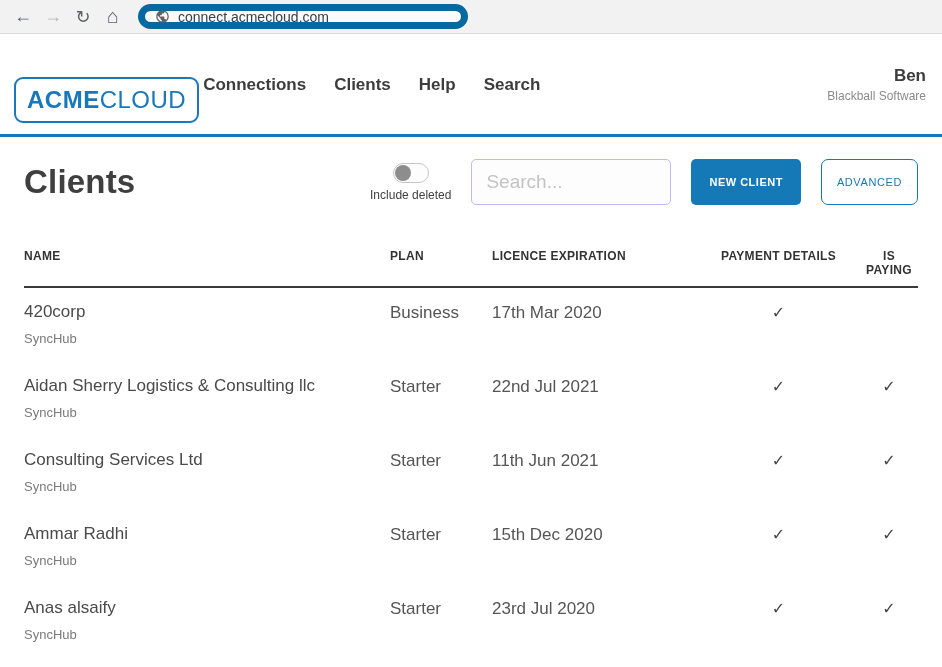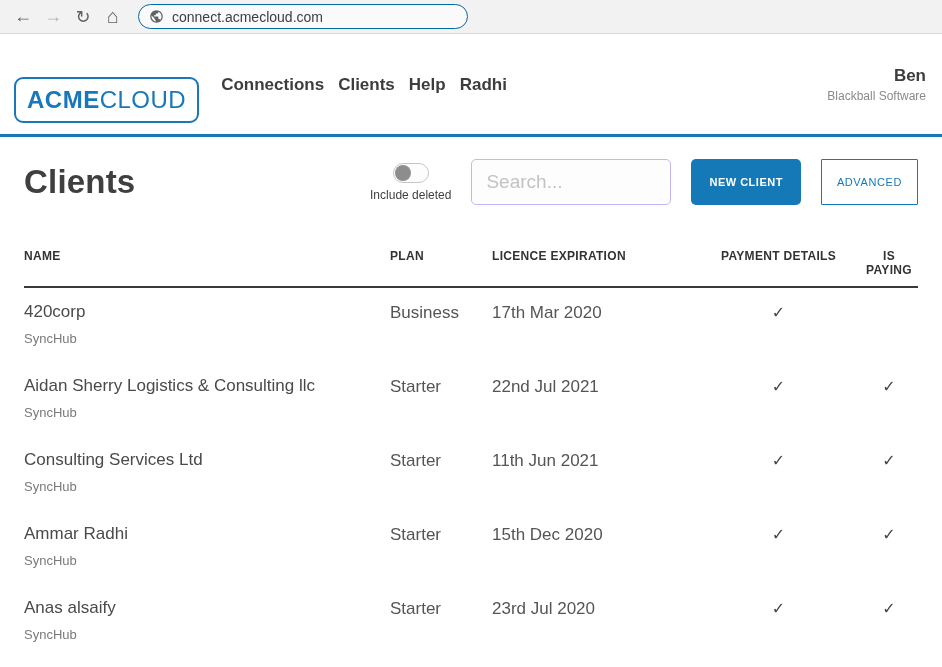--- a/index.html
+++ b/index.html
@@ -28,21 +28,21 @@
     cursor: pointer;
     user-select: none;
   }
   .bicon.disabled { color: #b6b6b6; }
   .url-bar {
     flex: 0 0 auto;
     width: 330px;
     height: 25px;
     margin-left: 8px;
     background: #fafafa;
-    border: 1px solid #0369a1;
+    border: 7px solid #0369a1;
     border-radius: 13px;
     display: flex;
     align-items: center;
     padding: 0 10px;
     gap: 8px;
   }
   .url-bar svg { flex: 0 0 auto; }
   .url-text { font-size: 14px; color: #3c4043; }
 
   
@@ -58,21 +58,21 @@
     border: 2px solid #1878b9;
     border-radius: 9px;
     padding: 7px 11px;
     display: inline-flex;
     align-items: flex-end;
     cursor: pointer;
     margin-top: 32px;
   }
   .logo-box .l1 { color: #1878b9; font-weight: bold; font-size: 24px; letter-spacing: 0.5px; }
   .logo-box .l2 { color: #1878b9; font-weight: normal; font-size: 24px; letter-spacing: 0.5px; }
-  .main-nav { display: flex; gap: 14px; margin-left: 22px; margin-top: 2px; }
+  .main-nav { display: flex; gap: 28px; margin-left: 4px; margin-top: 2px; }
   .nav-item {
     font-size: 17px; font-weight: bold; color: #3d3d3d;
     cursor: pointer; text-decoration: none;
   }
   .user-block { margin-left: auto; text-align: right; padding-right: 2px; }
   .user-name { font-size: 17px; font-weight: bold; color: #3d3d3d; cursor: pointer; }
   .user-company { font-size: 12px; color: #8a8a8a; margin-top: 3px; }
 
   
   .main { padding: 0 24px; }
@@ -128,21 +128,21 @@
   .btn-primary {
     background: #1579b8;
     color: #ffffff;
     border: none;
     padding: 0 18px;
   }
   .btn-outline {
     background: #ffffff;
     color: #1579b8;
     border: 1px solid #1579b8;
-    border-radius: 1px;
+    border-radius: 7px;
     padding: 0 15px;
     font-weight: normal;
     letter-spacing: 0.6px;
   }
 
   
   .table { margin-top: 30px; }
   .thead, .trow {
     display: grid;
     grid-template-columns: 366px 102px 205px 163px 1fr;
@@ -188,21 +188,21 @@
 
 <header class="site-header">
   <div class="logo-box">
     <span class="l1">ACME</span>
       <span class="l2">CLOUD</span>
   </div>
   <nav class="main-nav">
     <span class="nav-item">Connections</span>
     <span class="nav-item">Clients</span>
     <span class="nav-item">Help</span>
-    <span class="nav-item">Radhi</span>
+    <span class="nav-item">Search</span>
   </nav>
   <div class="user-block">
     <div class="user-name">Ben</div>
     <div class="user-company">Blackball Software</div>
   </div>
 </header>
 
 <main class="main">
 
   <div class="title-row">

